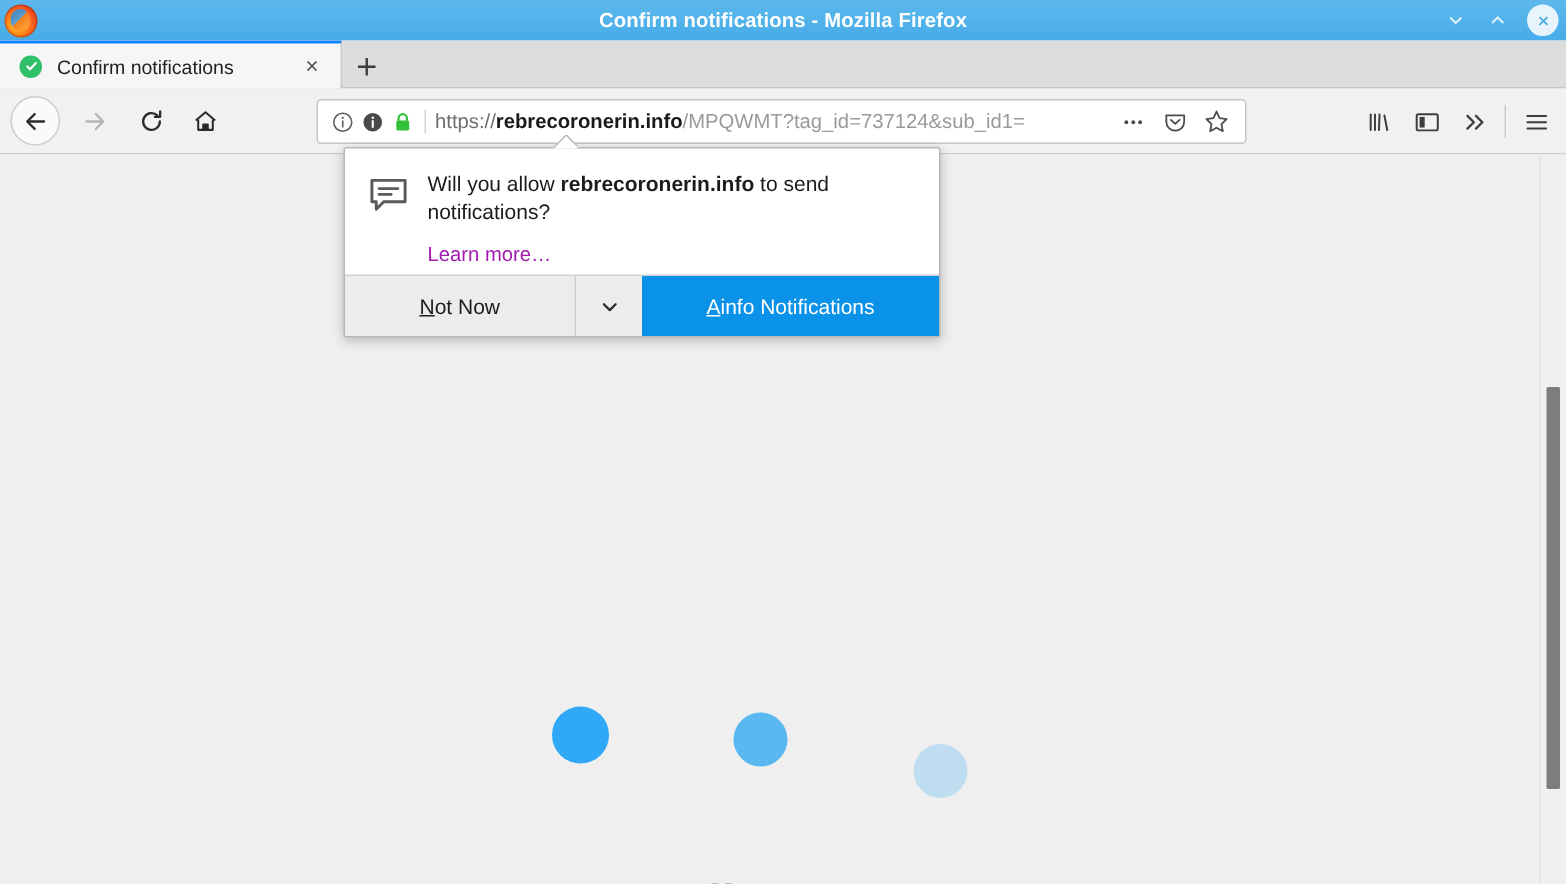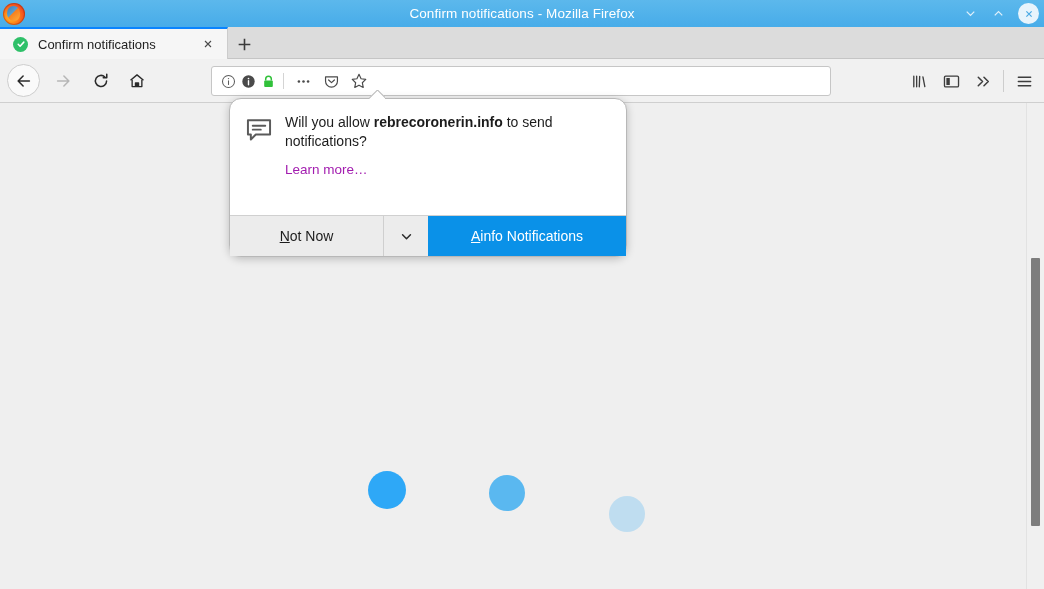--- a/index.html
+++ b/index.html
@@ -32,20 +32,21 @@
     border-radius: 50% 50% 45% 55%;
     background: linear-gradient(135deg, #2a7fc9 0%, #4a9fe0 45%, #f57c1f 47%, #ffb13d 100%);
     opacity: .92;
   }
   .title-text {
     position: absolute; left: 0; right: 0; top: 0;
     height: 28px; line-height: 27px;
     text-align: center; color: #ffffff;
     font-size: 13.5px; letter-spacing: .1px;
     pointer-events: none;
+    font-weight: bold;
   }
   .win-ctrls {
     position: absolute; right: 5px; top: 0; height: 27px;
     display: flex; align-items: center; gap: 11px;
   }
   .win-btn {
     width: 17px; height: 17px; position: relative;
     display: flex; align-items: center; justify-content: center;
     color: #dff0fb;
   }
@@ -197,24 +198,24 @@
   .vscroll-thumb {
     position: absolute; left: 4px; top: 155px;
     width: 9px; height: 268px;
     background: #7d7d7d;
     border-radius: 1px;
   }
 
   
   .notif-panel {
     position: absolute; left: 229px; top: 98px;
-    width: 398px; height: 159px;
+    width: 398px; height: 127px;
     background: #ffffff;
     border: 1px solid #b8b8b8;
-    border-radius: 12px;
+    border-radius: 2px;
     box-shadow: 0 2px 8px rgba(0,0,0,.22);
     z-index: 50;
   }
   .notif-arrow {
     position: absolute; left: 139px; top: -9px;
     width: 16px; height: 9px;
     overflow: hidden;
   }
   .notif-arrow::after {
     content: ""; position: absolute;
@@ -354,20 +355,21 @@
         </svg>
     </span>
     <span class="ident-icon">
       <svg width="15" height="15" viewBox="0 0 16 16">
           <path d="M5 7V5.3a3 3 0 0 1 6 0V7" fill="none" stroke="#31c13a" stroke-width="1.6"></path>
           <rect x="3.4" y="6.8" width="9.2" height="7" rx="1.1" fill="#31c13a"></rect>
         </svg>
     </span>
     <span class="ident-sep"></span>
   </div>
+  <div class="url-text"><span class="scheme">https://</span><b>rebrecoronerin.info</b><span>/MPQWMT?tag_id=737124&amp;sub_id1=</span></div>
   <div class="url-actions">
     <span class="url-act">
       <svg width="17" height="17" viewBox="0 0 20 20" fill="#4a4a4a">
           <circle cx="4.6" cy="10" r="1.5"></circle>
           <circle cx="10" cy="10" r="1.5"></circle>
           <circle cx="15.4" cy="10" r="1.5"></circle>
         </svg>
     </span>
     <span class="url-act">
       <svg width="17" height="17" viewBox="0 0 20 20" fill="none" stroke="#4a4a4a" stroke-width="1.4" stroke-linejoin="round">

